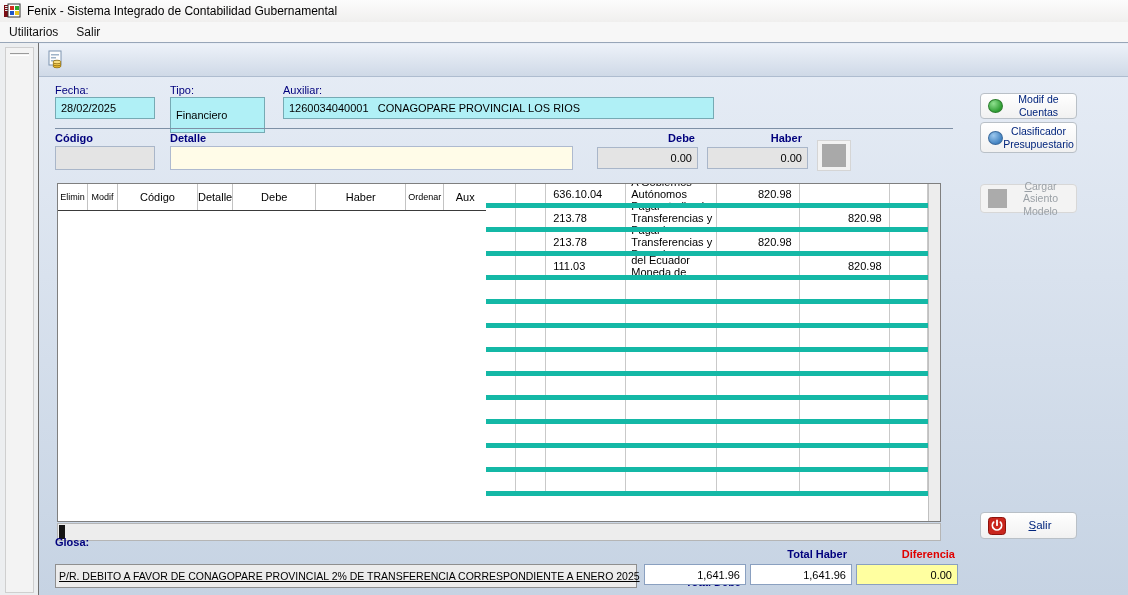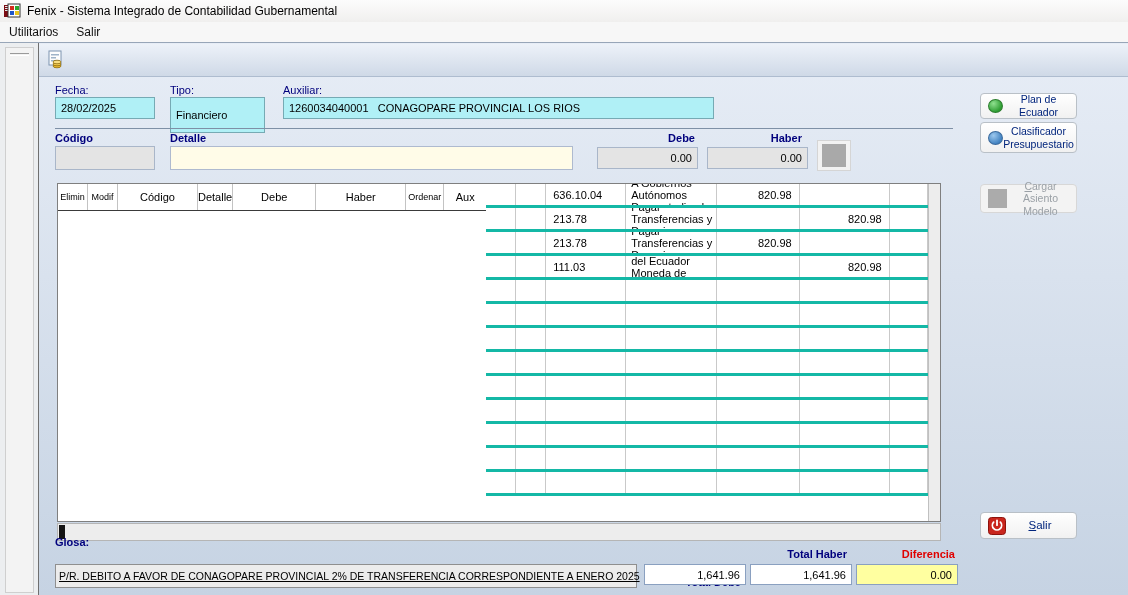--- a/index.html
+++ b/index.html
@@ -42,21 +42,21 @@
   
   .sq-btn { position:absolute; left:817px; top:140px; width:34px; height:31px; background:#f2f2f2; border:1px solid #d5d5d5; display:flex; align-items:center; justify-content:center; cursor:pointer; }
   .sq-btn .sq { width:24px; height:23px; background:#a9a9a9; }
 
   
   .table { position:absolute; left:57px; top:183px; width:884px; height:339px; background:#ffffff; border:1px solid #7f7f7f; display:flex; }
   .tcols { flex:1; display:flex; flex-direction:row; overflow:hidden; }
   .thead { display:flex; height:27px; border-bottom:1px solid #3a3a3a; flex:none; }
   .hcell { display:flex; align-items:center; justify-content:center; font-size:11px; color:#000; border-right:1px solid #c3c3c3; }
   .hcell.small { font-size:9px; }
-  .trow { display:flex; height:24px; flex:none; border-bottom:3px solid #14b8a6; }
+  .trow { display:flex; height:24px; flex:none; border-bottom:5px solid #14b8a6; }
   .tcell { display:flex; align-items:center; font-size:11px; color:#000; border-right:1px solid #c9c9c9; overflow:hidden; }
   .c-elimin{width:30px; justify-content:center;}
   .c-modif{width:30px; justify-content:center;}
   .c-codigo{width:80px; padding-left:7px;}
   .c-detalle{flex:1; padding-left:5px;}
   .c-debe{width:83px; justify-content:flex-end; padding-right:7px;}
   .c-haber{width:90px; justify-content:flex-end; padding-right:7px;}
   .c-ordenar{width:38px; justify-content:center;}
   .c-aux{width:42px; justify-content:center;}
   .vscroll { width:12px; background:#ededed; border-left:1px solid #c0c0c0; }
@@ -312,21 +312,21 @@
     </div>
     <div class="vscroll"></div>
   </div>
 
   <div class="hscroll">
     <div class="hthumb"></div>
   </div>
 
   <button class="side-btn" style="top:93px; height:26px;">
     <span class="ico sphere green"></span>
-    <span class="txt">Plan de Ecuador</span>
+    <span class="txt">Modif de Cuentas</span>
   </button>
   <button class="side-btn" style="top:122px; height:31px;">
     <span class="ico sphere blue"></span>
     <span class="txt">Clasificador Presupuestario</span>
   </button>
   <button class="side-btn disabled" style="top:184px; height:29px;">
     <span class="ico graysq"></span>
     <span class="txt"><u>C</u>argar Asiento Modelo</span>
   </button>
   <button class="side-btn" style="top:512px; height:27px;">

